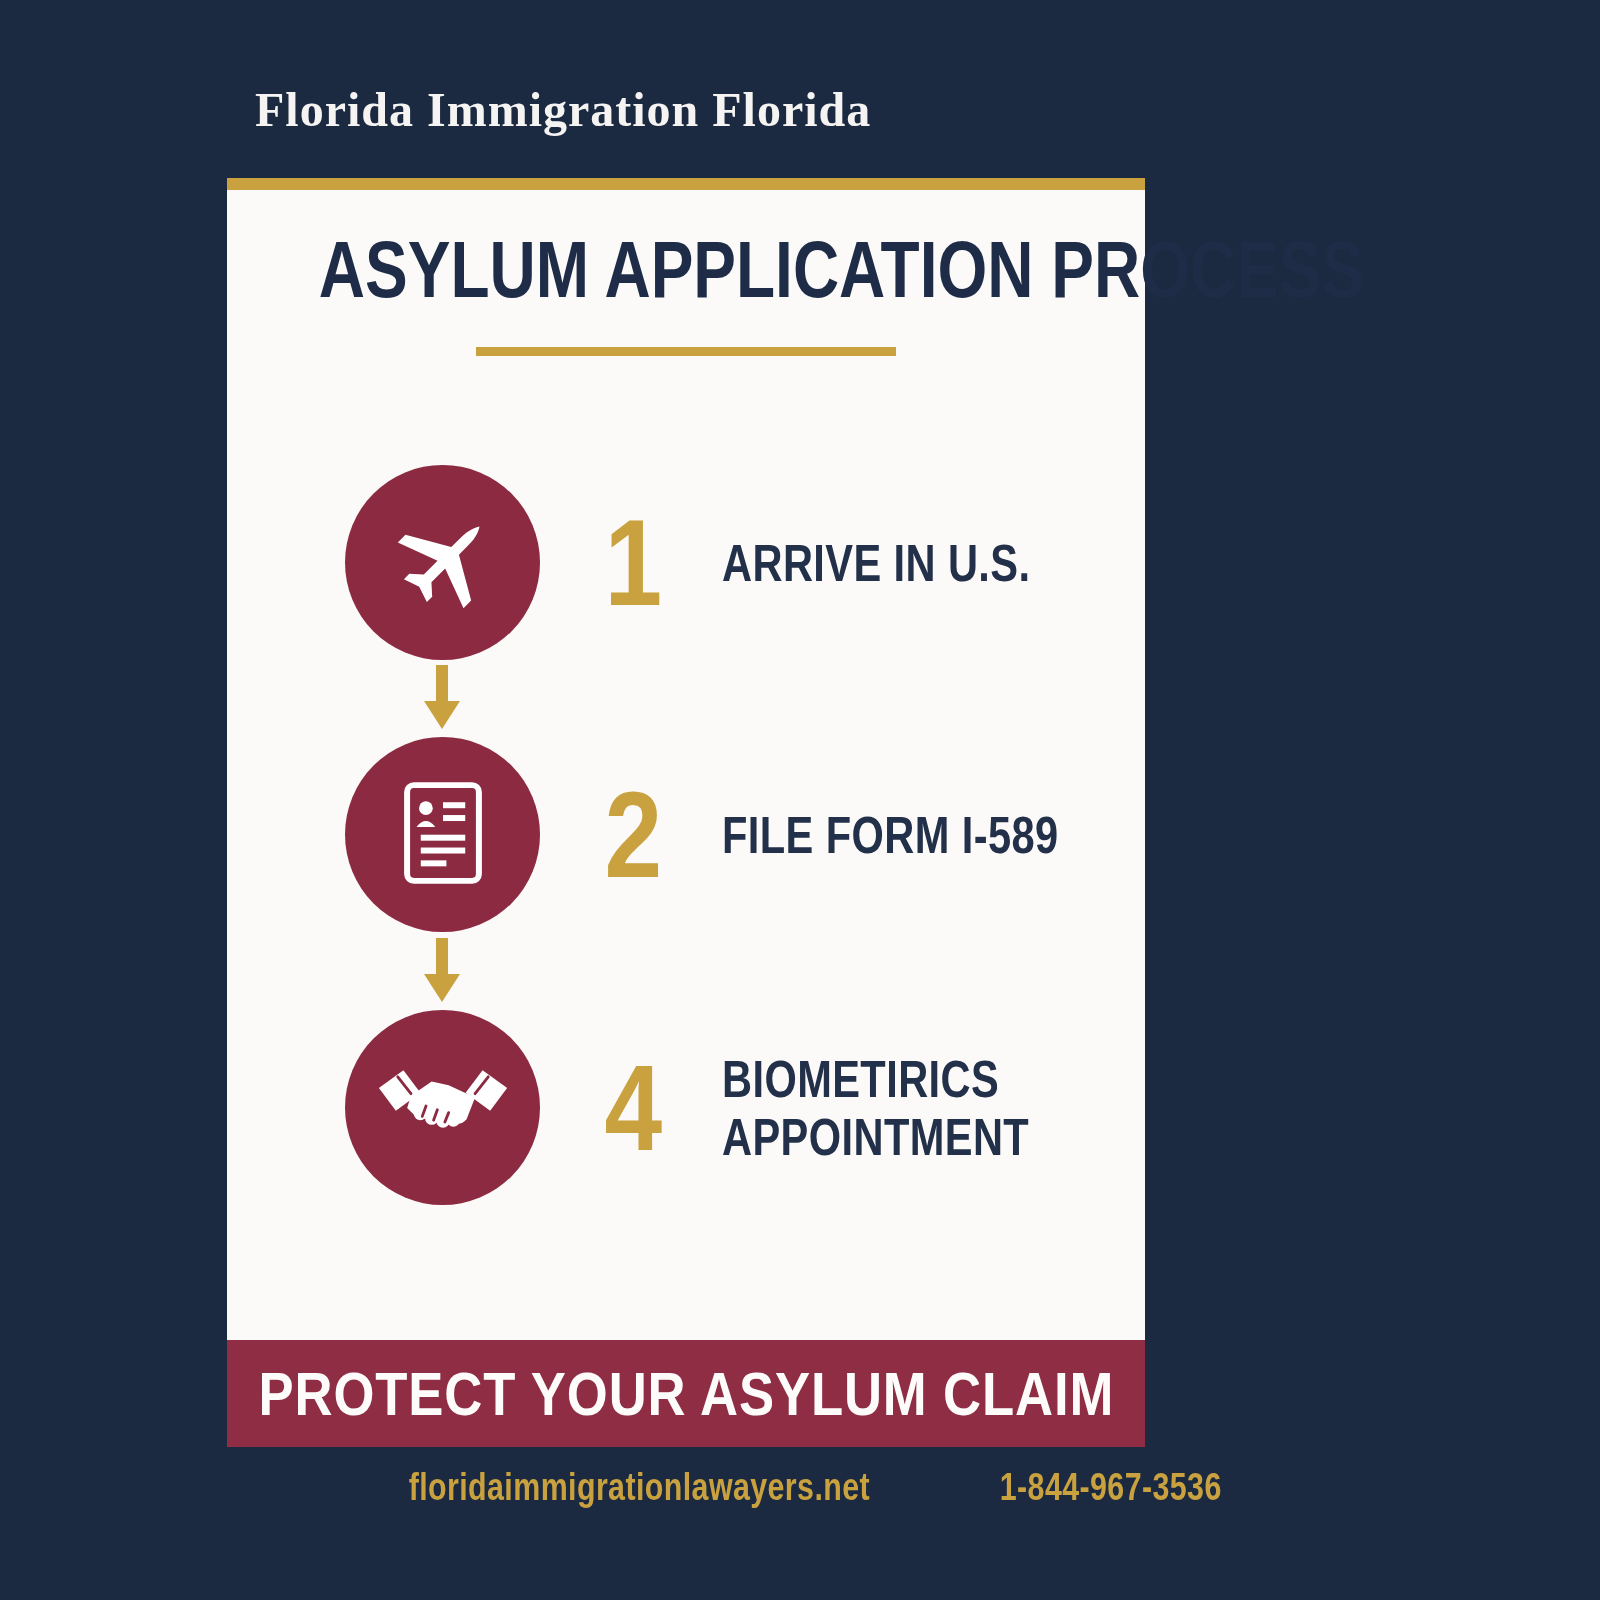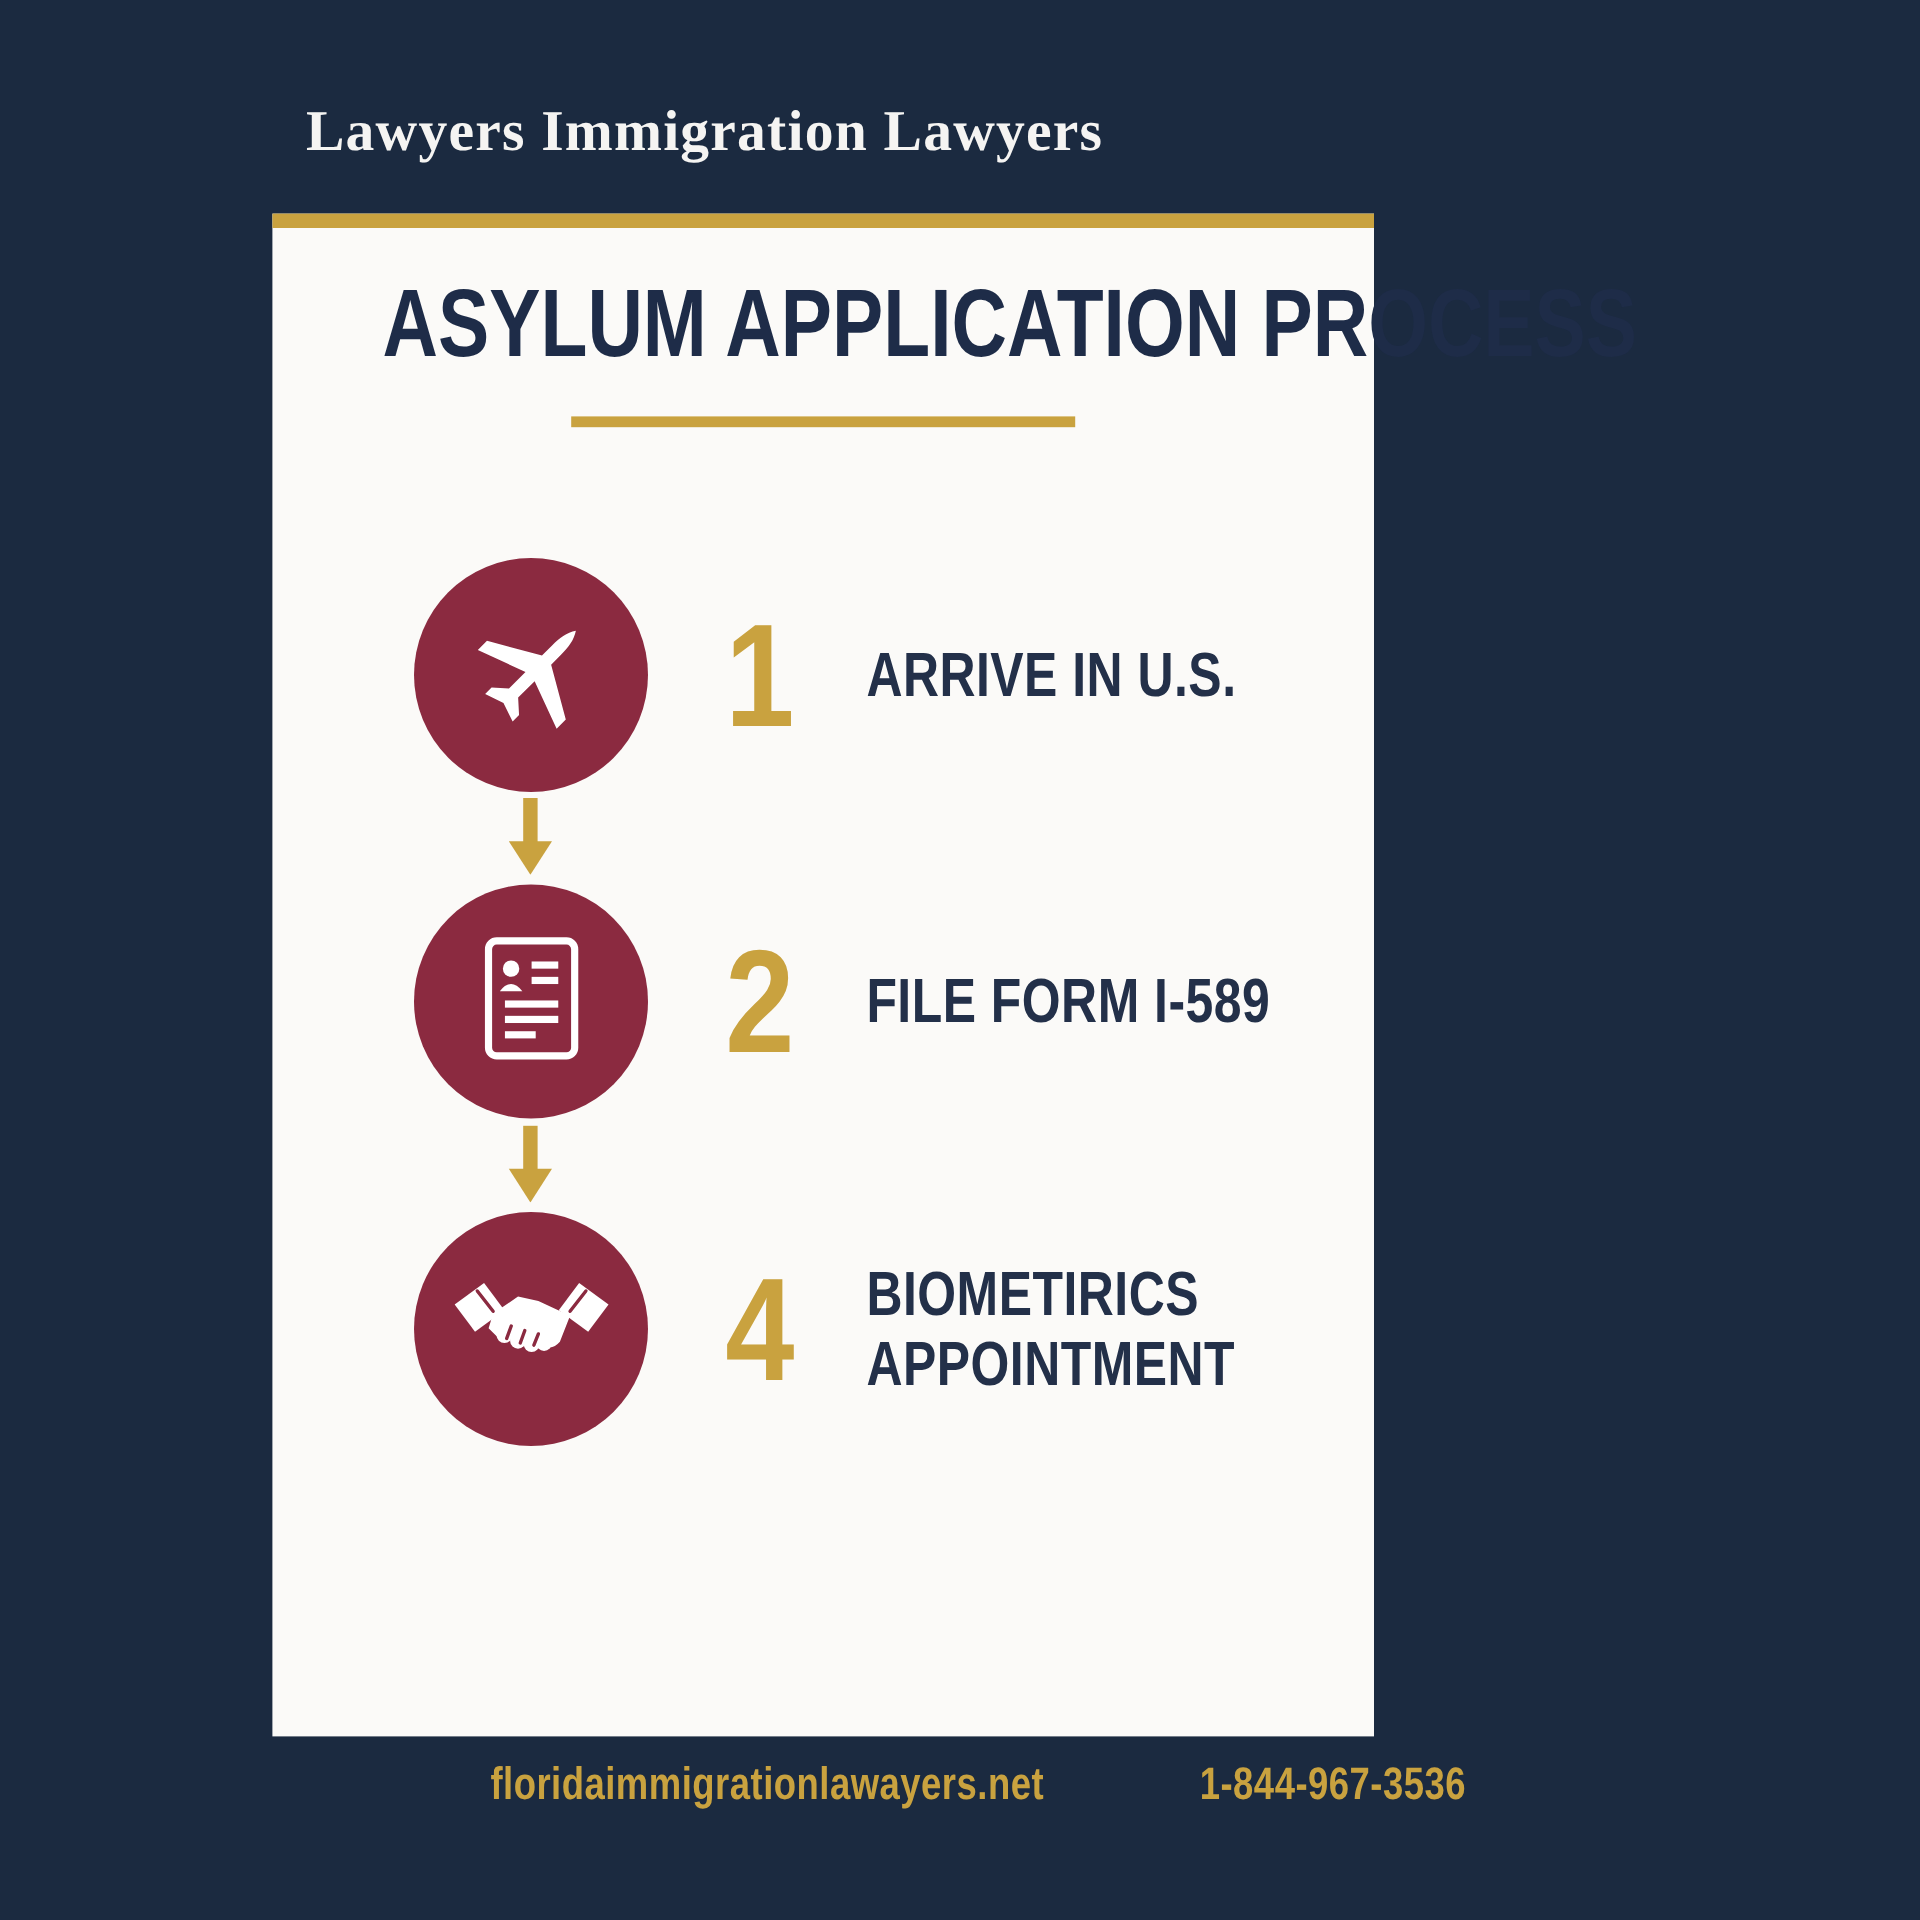--- a/index.html
+++ b/index.html
@@ -95,21 +95,21 @@
   }
   .footer-item {
     font-weight: bold; font-size: 38px; color: #c9a23f;
     transform: scaleX(0.8); transform-origin: center;
     white-space: nowrap; letter-spacing: 0.5px;
   }
 </style>
 </head>
 <body>
 
-<div class="brand">Lawyers Immigration Lawyers</div>
+<div class="brand">Florida Immigration Florida</div>
 
 <div class="card">
 
   <div class="title">ASYLUM APPLICATION PROCESS</div>
   <div class="title-underline"></div>
 
   <div class="step step-1">
     <div class="circle">
       <span class="icon-plane">
         <svg width="108" height="108" viewBox="0 0 100 100">
@@ -176,18 +176,21 @@
             <line x1="118" y1="14" x2="104" y2="32"></line>
           </g>
         </svg>
       </span>
     </div>
     <div class="num">4</div>
     <div class="label">BIOMETIRICS
 APPOINTMENT</div>
   </div>
 
+  <div class="banner">
+    <span class="banner-text">PROTECT YOUR ASYLUM CLAIM</span>
+  </div>
 </div>
 
 <div class="footer">
   <span class="footer-item">floridaimmigrationlawayers.net</span>
   <span class="footer-item">1-844-967-3536</span>
 </div>
 
 </body></html>

